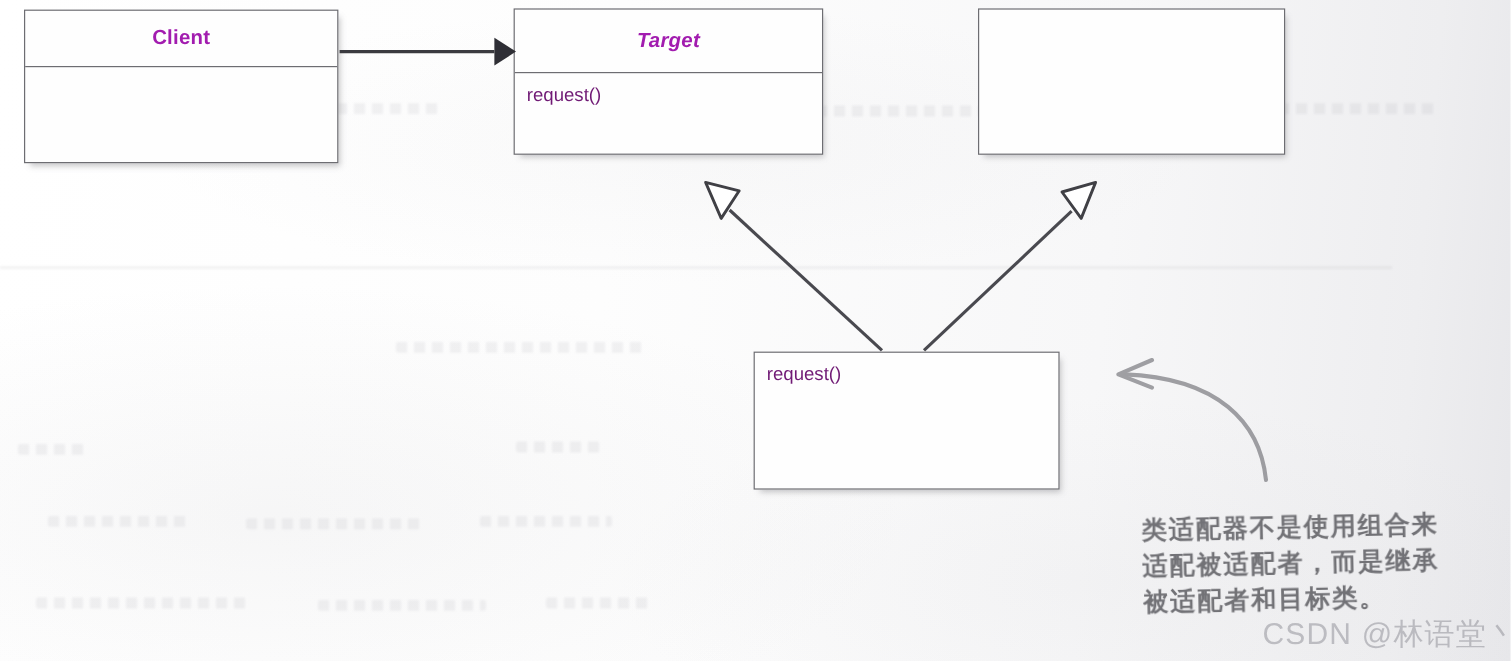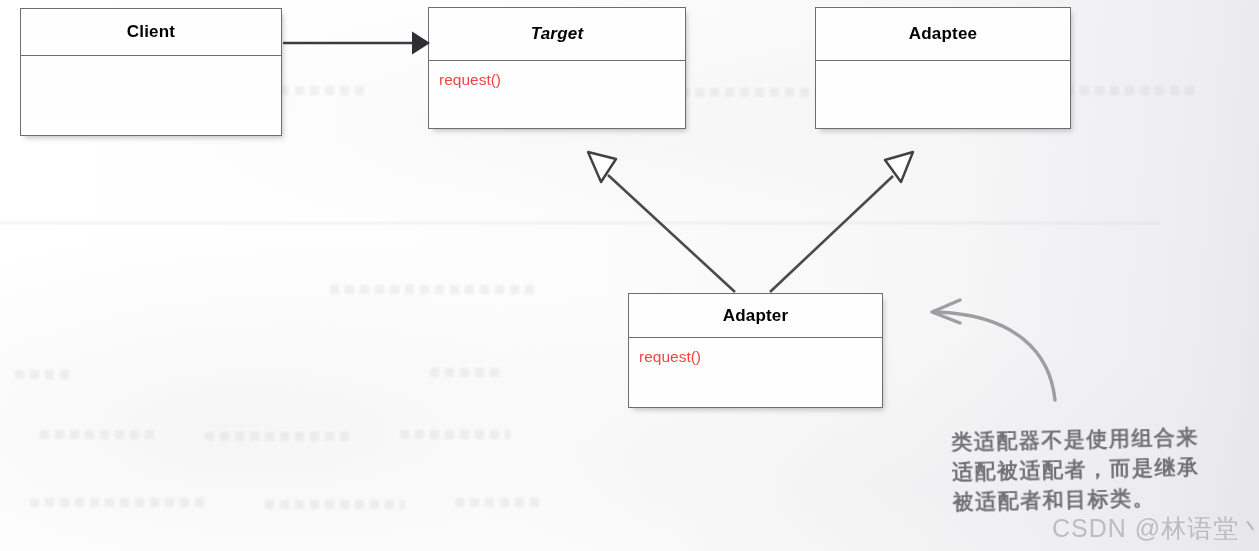--- a/index.html
+++ b/index.html
@@ -56,37 +56,37 @@
   
   .uml-class {
     position: absolute;
     background: #fefefe;
     border: 1.6px solid #6d6d72;
     box-sizing: border-box;
     box-shadow: 3px 4px 5px -2px rgba(120,120,125,0.42);
   }
   .uml-name {
     text-align: center;
-    color: #000000;
+    color: #a21caf;
     font-weight: bold;
     letter-spacing: 0.2px;
     box-sizing: border-box;
     border-bottom: 1.6px solid #6d6d72;
     display: flex;
     align-items: center;
     justify-content: center;
     font-size: 17px;
   }
   .uml-name.abstract {
     font-style: italic;
   }
   .uml-ops {
     box-sizing: border-box;
     padding: 9px 0 0 10px;
-    color: #ef4444;
+    color: #701a75;
     font-size: 15.5px;
   }
   .uml-op {
     line-height: 1.25;
     white-space: nowrap;
   }
 
   
   #class-client  { left: 20px;  top: 8px;   width: 262px; height: 128px; }
   #class-target  { left: 428px; top: 7px;   width: 258px; height: 122px; }
@@ -168,25 +168,23 @@
   </div>
 
   <div class="uml-class" id="class-target">
     <div class="uml-name abstract">Target</div>
     <div class="uml-ops">
       <div class="uml-op">request()</div>
     </div>
   </div>
 
   <div class="uml-class" id="class-adaptee">
-    <div class="uml-name">Adaptee</div>
   </div>
 
   <div class="uml-class" id="class-adapter">
-    <div class="uml-name">Adapter</div>
     <div class="uml-ops">
       <div class="uml-op">request()</div>
     </div>
   </div>
 
   <svg id="connectors" viewBox="0 0 1259 551" xmlns="http://www.w3.org/2000/svg">
     <defs>
       <filter id="soft" x="-20%" y="-20%" width="140%" height="140%">
         <feGaussianBlur stdDeviation="0.35"></feGaussianBlur>
       </filter>

